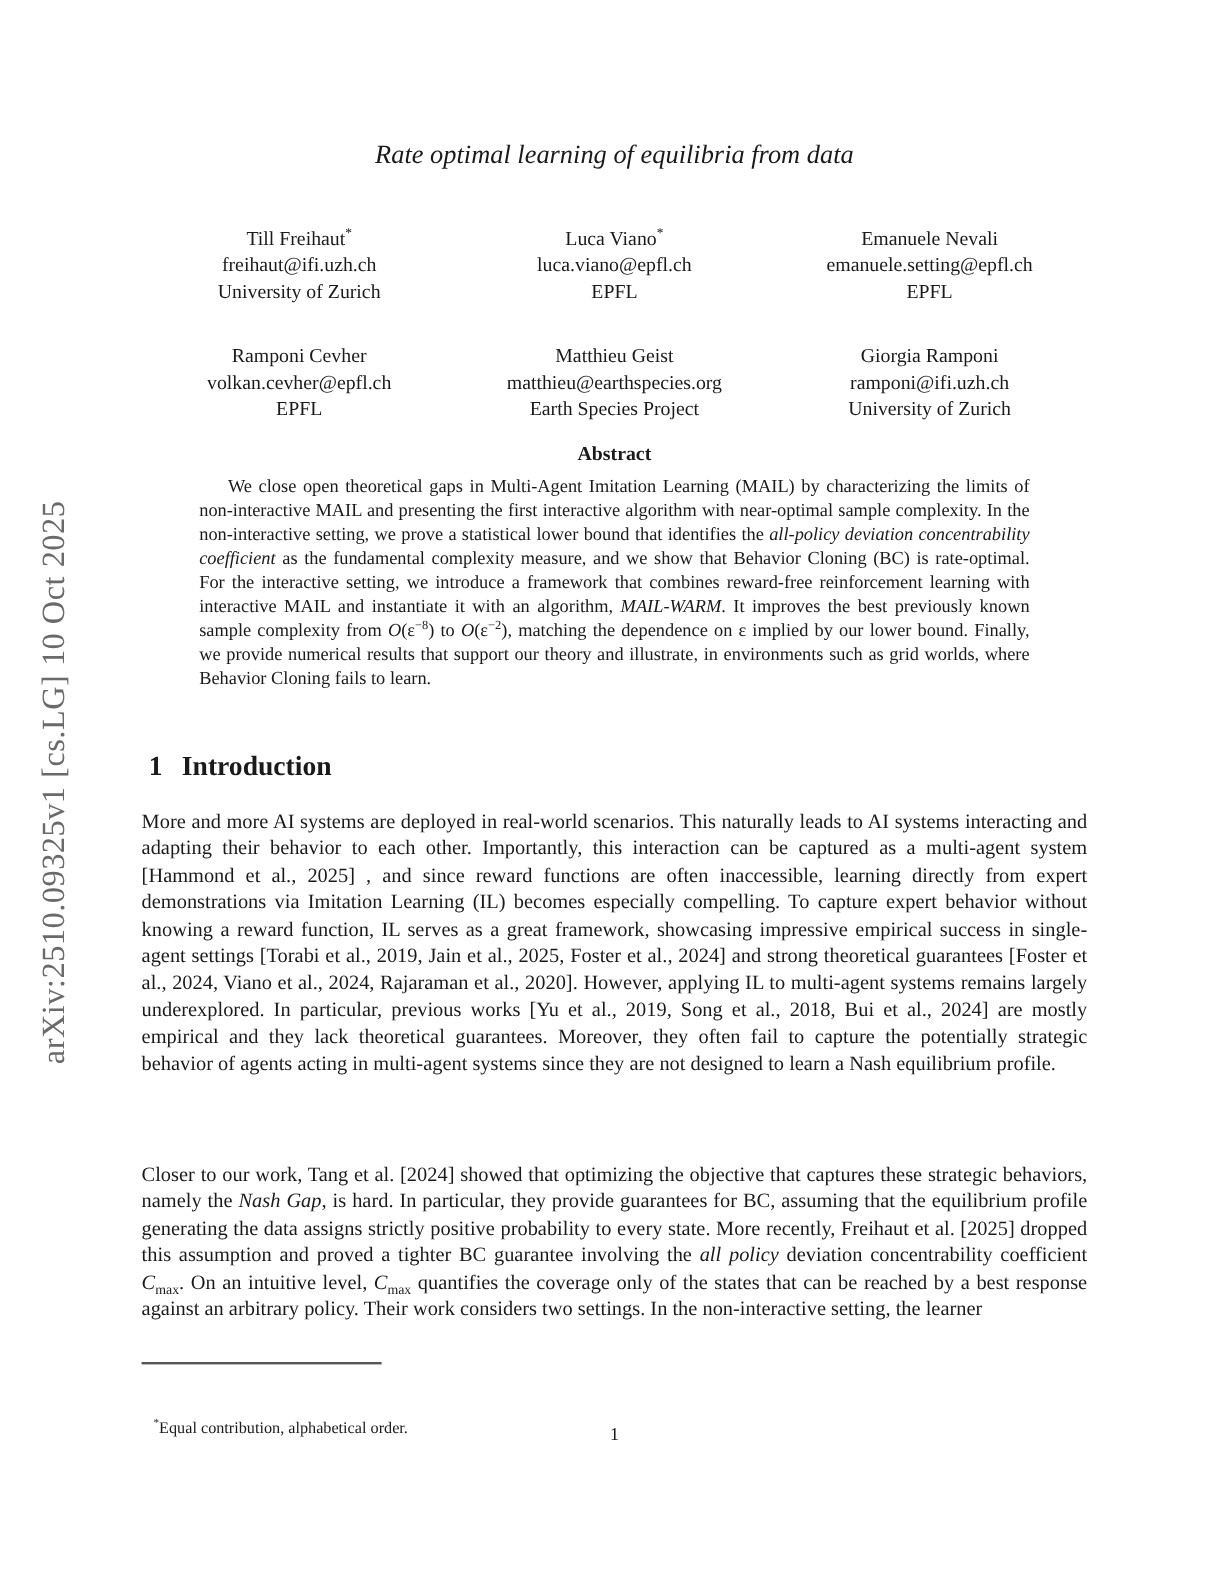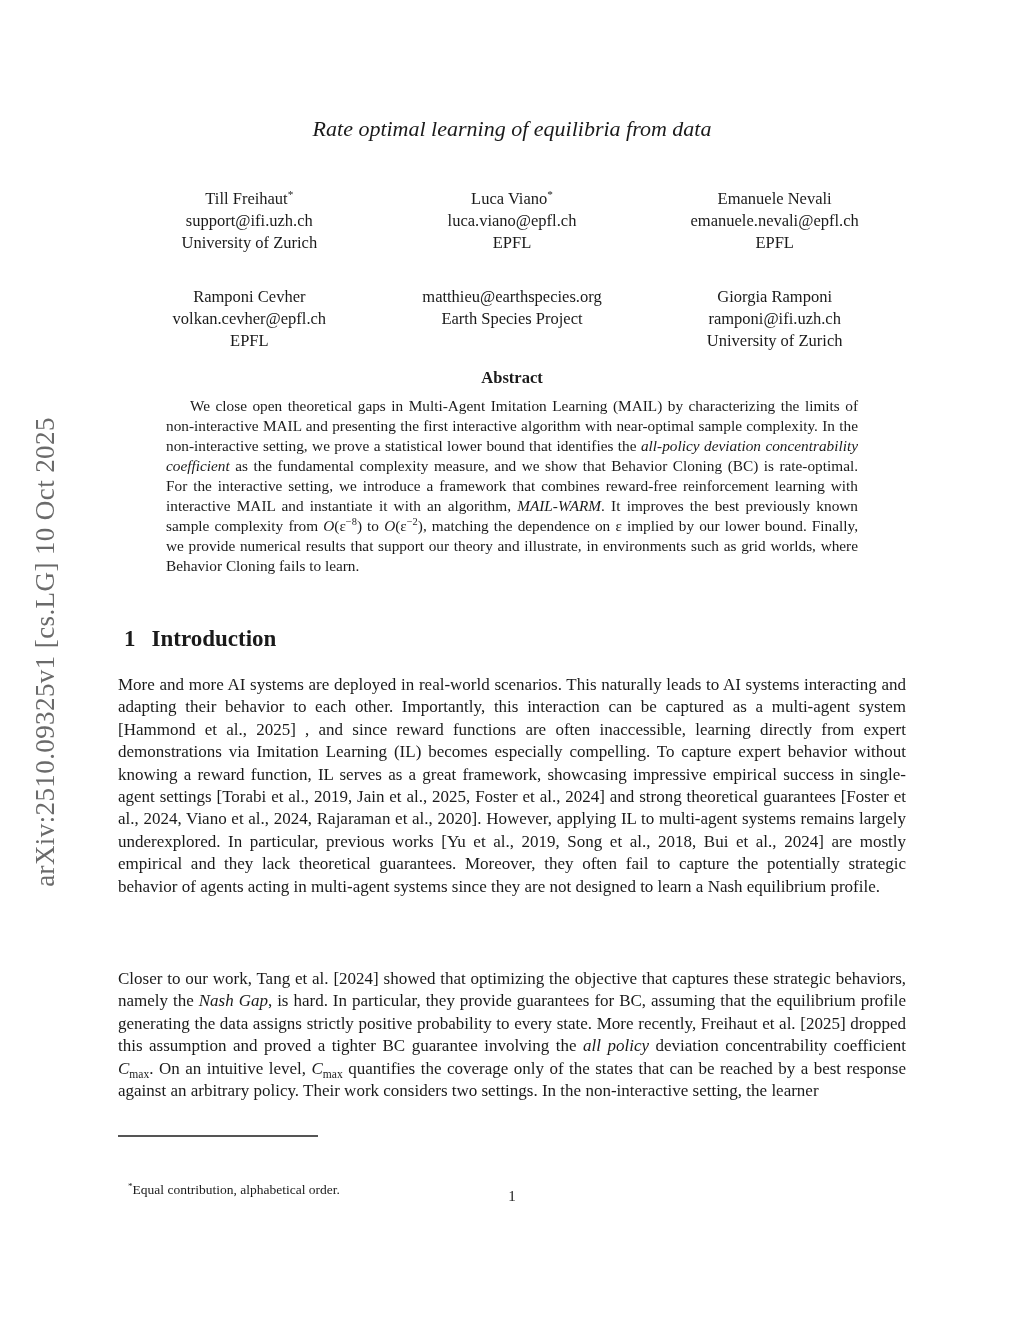--- a/index.html
+++ b/index.html
@@ -126,39 +126,40 @@
 
 <div class="page">
 
   <div class="arxiv-sidebar">arXiv:2510.09325v1  [cs.LG]  10 Oct 2025</div>
 
   <h1 class="paper-title">Rate optimal learning of equilibria from data</h1>
 
   <div class="authors">
     <div class="author">
       <div><span>Till Freihaut</span><sup>*</sup></div>
-      <div>support@ifi.uzh.ch</div>
+      <div>freihaut@ifi.uzh.ch</div>
       <div>University of Zurich</div>
     </div>
     <div class="author">
       <div><span>Luca Viano</span><sup>*</sup></div>
       <div>luca.viano@epfl.ch</div>
       <div>EPFL</div>
     </div>
     <div class="author">
       <div><span>Emanuele Nevali</span><sup></sup></div>
-      <div>emanuele.nevali@epfl.ch</div>
+      <div>emanuele.setting@epfl.ch</div>
       <div>EPFL</div>
     </div>
     <div class="author">
       <div><span>Ramponi Cevher</span><sup></sup></div>
       <div>volkan.cevher@epfl.ch</div>
       <div>EPFL</div>
     </div>
     <div class="author">
+      <div><span>Matthieu Geist</span><sup></sup></div>
       <div>matthieu@earthspecies.org</div>
       <div>Earth Species Project</div>
     </div>
     <div class="author">
       <div><span>Giorgia Ramponi</span><sup></sup></div>
       <div>ramponi@ifi.uzh.ch</div>
       <div>University of Zurich</div>
     </div>
   </div>
 

